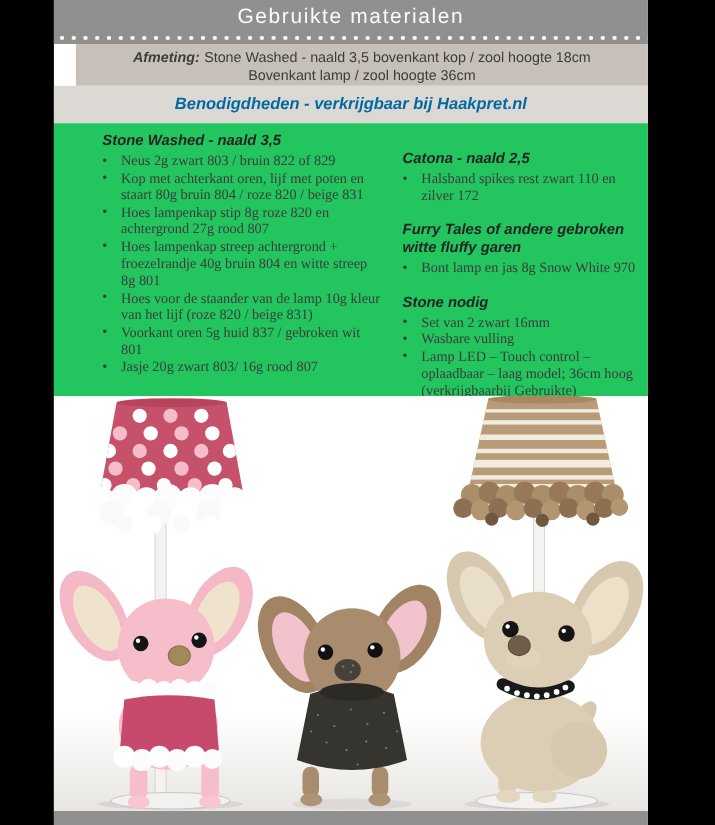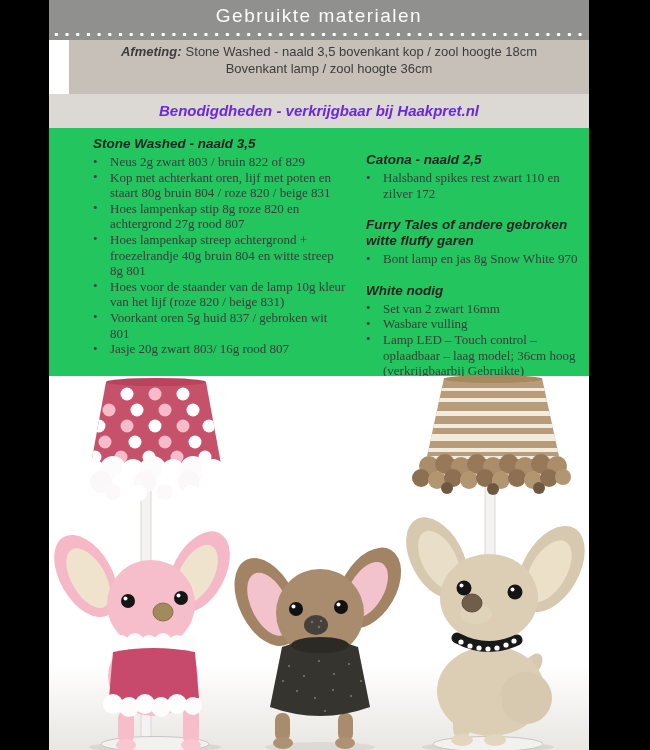--- a/index.html
+++ b/index.html
@@ -16,28 +16,28 @@
     color:#fbfbfb; font-size:19px; letter-spacing:1.5px; font-weight:400;
   }
   .dots-row {
     position:absolute; left:2px; right:0; bottom:3px; height:5px;
     background-image:radial-gradient(circle, #ffffff 1.7px, rgba(255,255,255,0) 2px);
     background-size:10.7px 5px; background-repeat:repeat-x;
   }
 
   
   .band-afmeting {
-    height:54px; background:#c6c0b9; color:#3c3c3c; font-size:13px; line-height:17px;
+    height:38px; background:#c6c0b9; color:#3c3c3c; font-size:13px; line-height:17px;
     text-align:center; padding-top:3px; box-sizing:border-box;margin-left:20px;
   }
   .band-afmeting .lbl { font-weight:bold; font-style:italic; margin-right:4px; }
 
   
   .band-benodigd {
-    height:34px; background:#dcd9d4; color:#6d28d9; text-align:center;
+    height:34px; background:#dcd9d4; color:#0369a1; text-align:center;
     font-size:15px; font-weight:bold; font-style:italic; line-height:33px;
   }
 
   
   .cols { position:relative; height:248px; background:#22c55e; }
   .col-left  { position:absolute; left:44px;  top:8px; width:254px; }
   .col-right { position:absolute; left:317px; top:8px; width:224px; }
   .col-heading {
     font-size:13.5px; font-weight:bold; font-style:italic; color:#242424;
     margin:0 0 2px 0; line-height:16px;
@@ -108,21 +108,21 @@
           <li>Halsband spikes rest zwart 110 en zilver 172</li>
         </ul>
       </div>
       <div class="sec">
         <p class="col-heading">Furry Tales of andere gebroken witte fluffy garen</p>
         <ul class="mat-list">
           <li>Bont lamp en jas 8g Snow White 970</li>
         </ul>
       </div>
       <div class="sec">
-        <p class="col-heading">White nodig</p>
+        <p class="col-heading">Stone nodig</p>
         <ul class="mat-list">
           <li>Set van 2 zwart 16mm</li>
           <li>Wasbare vulling</li>
           <li>Lamp LED – Touch control – oplaadbaar – laag model; 36cm hoog (verkrijgbaarbij Gebruikte)</li>
         </ul>
       </div>
     </div>
   </div>
 
   <div class="photo">

